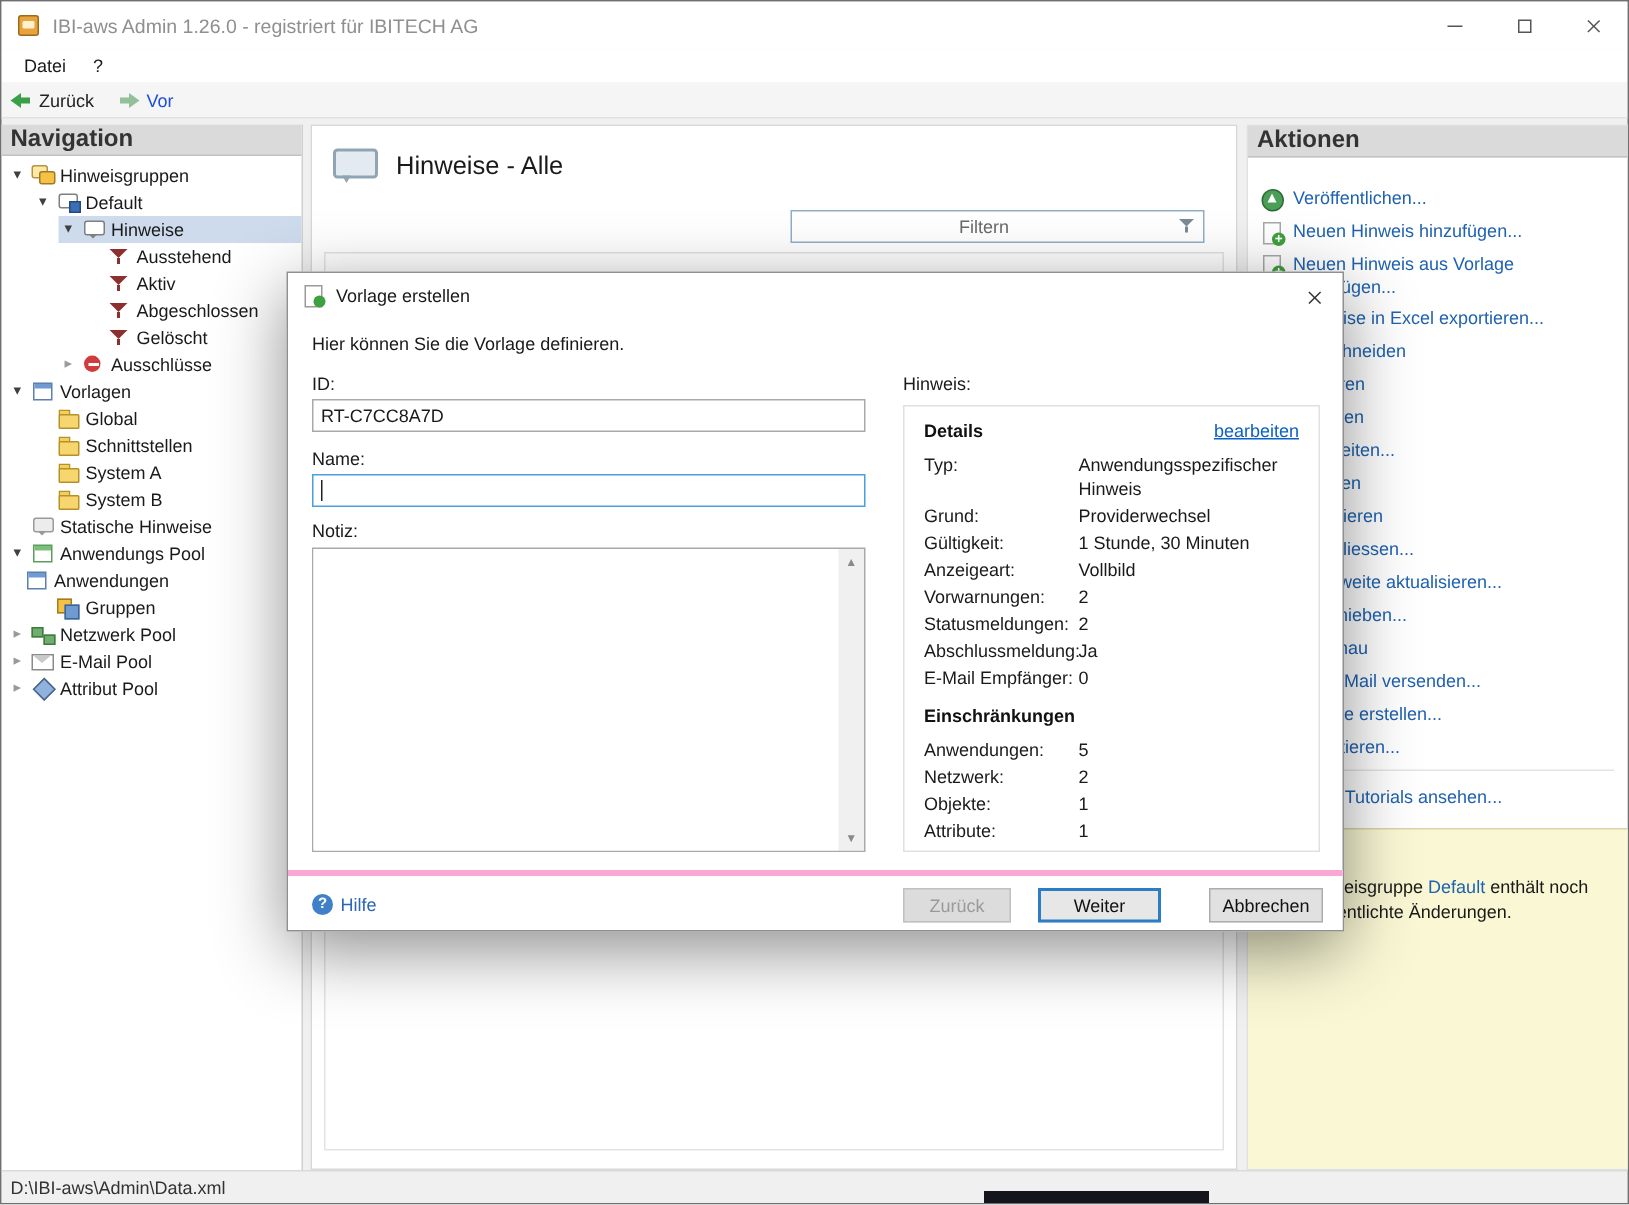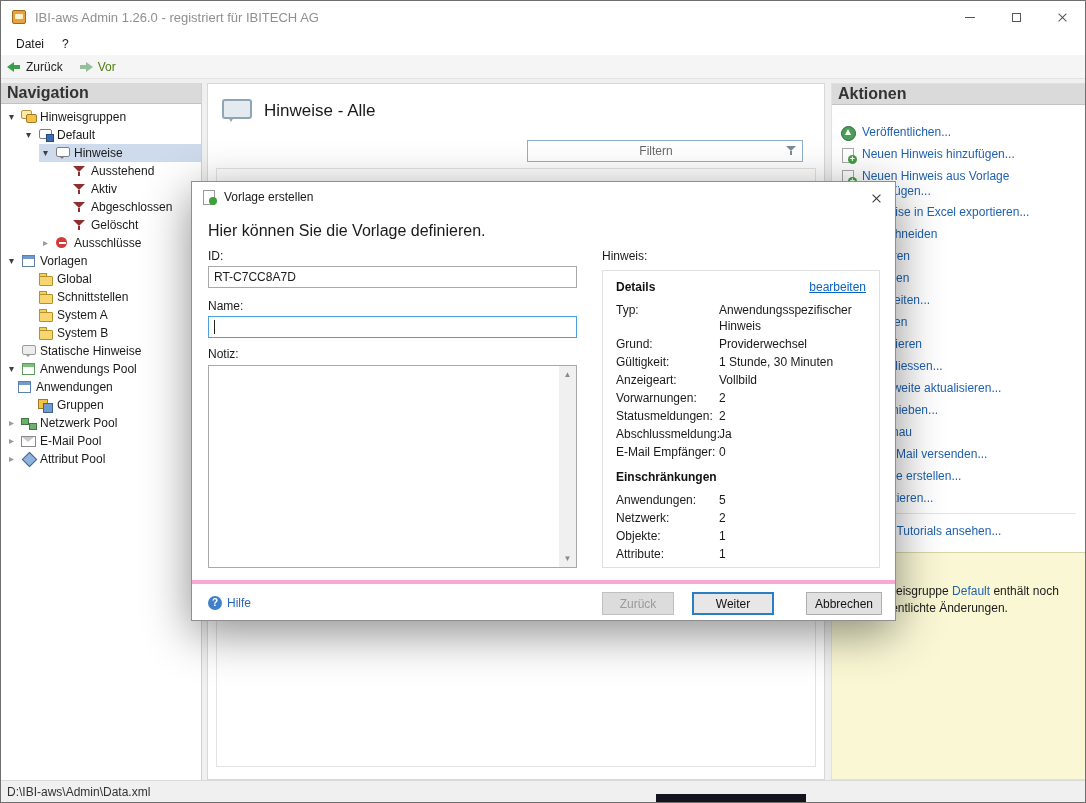--- a/index.html
+++ b/index.html
@@ -22,21 +22,21 @@
   .glyph-close::before{transform:rotate(45deg);}
   .glyph-close::after{transform:rotate(-45deg);}
 
   
   .menubar{position:absolute;left:0;top:32px;right:0;height:22px;background:#fff;display:flex;align-items:center;padding-left:6px;}
   .menu-item{padding:0 9px;font-size:12px;color:#1a1a1a;}
   .toolbar{position:absolute;left:0;top:54px;right:0;height:24px;background:#f5f5f5;border-bottom:1px solid #e2e2e2;
            display:flex;align-items:center;padding-left:6px;gap:16px;}
   .tool-btn{display:flex;align-items:center;gap:5px;}
   .tool-label{font-size:12px;color:#222;}
-  .tool-btn.disabled .tool-label{color:#4d7c0f;}
+  .tool-btn.disabled .tool-label{color:#1d4ed8;}
   .arrow{position:relative;width:14px;height:10px;flex:none;}
   .arrow-left::before{content:"";position:absolute;left:0;top:0;border-top:5px solid transparent;border-bottom:5px solid transparent;border-right:7px solid #39a047;}
   .arrow-left::after{content:"";position:absolute;left:7px;top:3px;width:6px;height:4px;background:#39a047;}
   .arrow-right::before{content:"";position:absolute;right:0;top:0;border-top:5px solid transparent;border-bottom:5px solid transparent;border-left:7px solid #93bf9b;}
   .arrow-right::after{content:"";position:absolute;left:1px;top:3px;width:6px;height:4px;background:#93bf9b;}
 
   
   .panel-header{height:21px;background:#dadada;border-bottom:1px solid #c2c2c2;font-size:16px;font-weight:bold;color:#333;
                 display:flex;align-items:center;padding-left:6px;}
   .nav-panel{position:absolute;left:0;top:82px;width:201px;height:697px;background:#fff;border-right:1px solid #d0d0d0;}
@@ -131,21 +131,21 @@
   
   .dialog{position:absolute;left:190px;top:180px;width:705px;height:440px;background:#fff;border:1px solid #8f8f8f;
           box-shadow:0 12px 44px rgba(0,0,0,.45);z-index:50;}
   .dlg-titlebar{position:absolute;left:0;top:0;right:0;height:30px;display:flex;align-items:center;padding-left:9px;}
   .dlg-icon{width:16px;height:16px;position:relative;margin-right:7px;flex:none;}
   .dlg-icon::before{content:"";position:absolute;left:2px;top:1px;width:10px;height:13px;background:#fff;border:1px solid #9a9a9a;}
   .dlg-icon::after{content:"";position:absolute;right:0;bottom:0;width:8px;height:8px;background:#3fa03f;border-radius:50%;}
   .dlg-title{font-size:12px;color:#1a1a1a;}
   .dlg-close{position:absolute;right:8px;top:6px;width:22px;height:20px;display:flex;align-items:center;justify-content:center;}
   .dlg-close .glyph-close::before,.dlg-close .glyph-close::after{background:#333;}
-  .dlg-desc{position:absolute;left:16px;top:40px;font-size:16px;color:#1a1a1a;}
+  .dlg-desc{position:absolute;left:16px;top:40px;font-size:12px;color:#1a1a1a;}
   .fld-label{position:absolute;left:16px;font-size:12px;color:#1a1a1a;}
   .lbl-id{top:67px;}
   .lbl-name{top:117px;}
   .lbl-note{top:165px;}
   .fld-input{position:absolute;left:16px;width:369px;height:22px;border:1px solid #a9a9a9;font-size:12px;padding:0 5px;
              font-family:inherit;color:#1a1a1a;outline:none;background:#fff;}
   .inp-id{top:84px;}
   .inp-name{top:134px;border-color:#48a0dc;}
   .name-caret{position:absolute;left:22px;top:138px;width:1px;height:14px;background:#222;z-index:2;}
   .note-wrap{position:absolute;left:16px;top:183px;width:369px;height:203px;border:1px solid #a9a9a9;background:#fff;}

